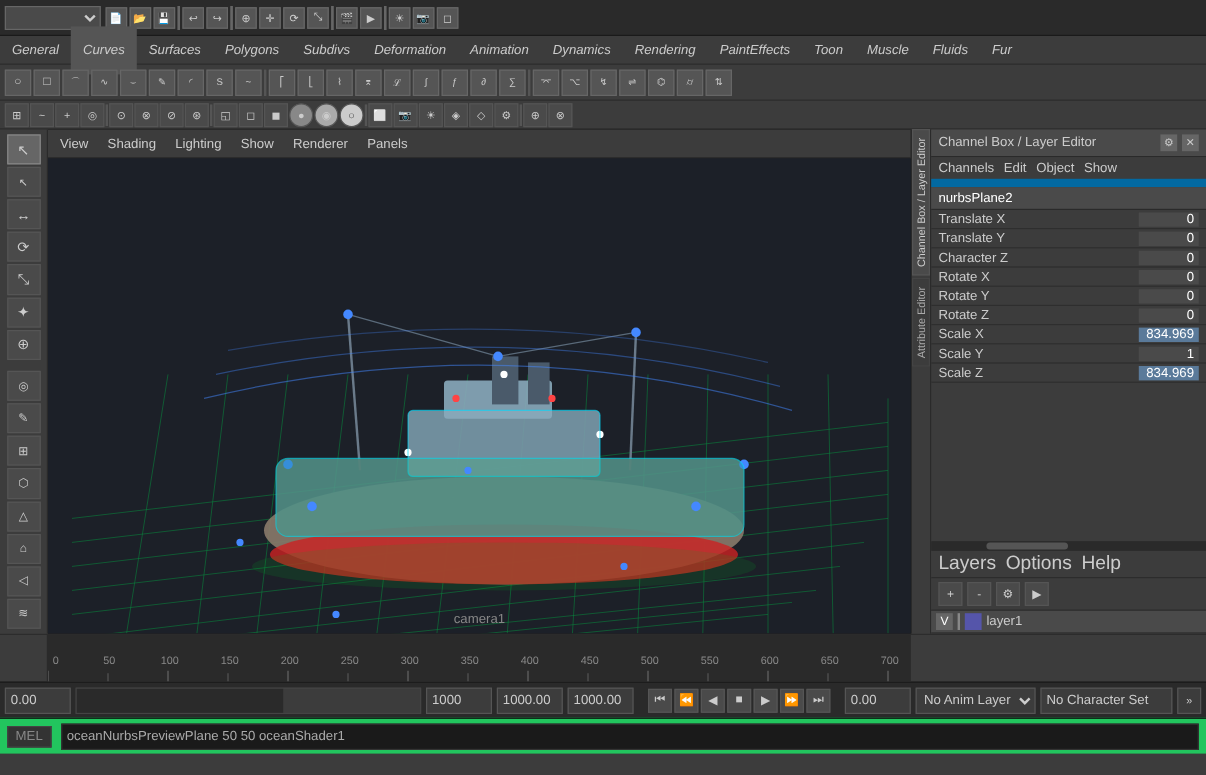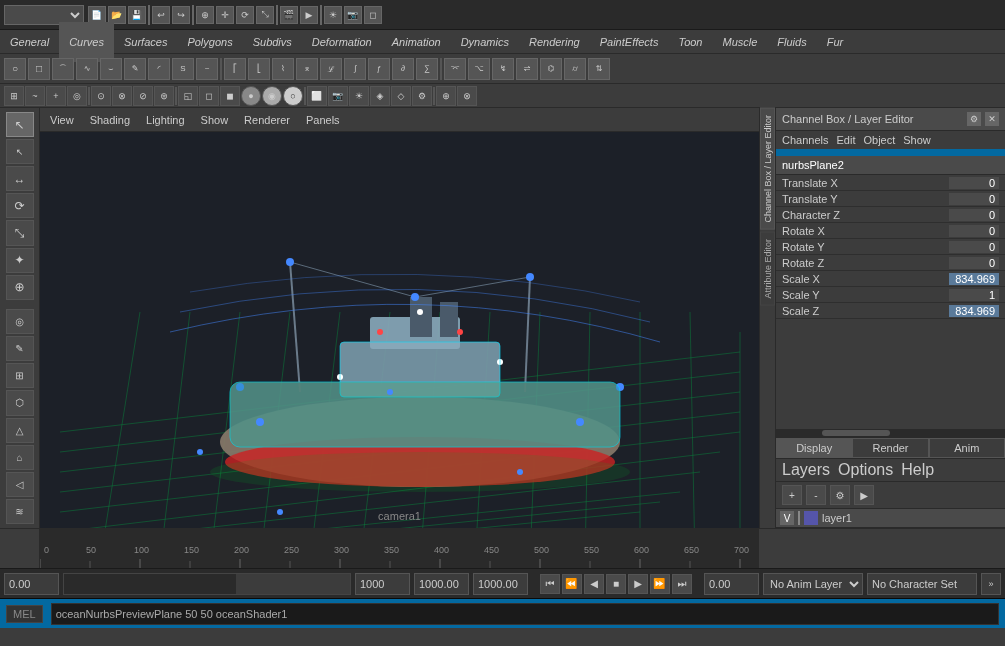--- a/index.html
+++ b/index.html
@@ -707,25 +707,20 @@
       <div class="channel-row">
         <span class="channel-name">Scale Z</span>
         <span class="channel-value">834.969</span>
       </div>
     </div>
 
     <div style="height:8px;background:#2a2a2a;position:relative;display:flex;align-items:center;">
       <div style="position:absolute;left:20%;width:30%;height:6px;background:#555;border-radius:3px;"></div>
     </div>
 
-    <div id="display-render-anim">
-      <div class="dra-tab active">Display</div>
-      <div class="dra-tab">Render</div>
-      <div class="dra-tab">Anim</div>
-    </div>
 
     <div id="layers-options-help">
       <span class="loh-item">Layers</span>
       <span class="loh-item">Options</span>
       <span class="loh-item">Help</span>
     </div>
 
     <div id="layers-toolbar">
       <div class="layer-tool-btn">+</div>
       <div class="layer-tool-btn">-</div>
@@ -808,16 +803,16 @@
 
   <select style="background:#3c3c3c;border:1px solid #555;color:#ccc;font-size:11px;padding:2px 2px;height:22px;width:100px;">
     <option>No Anim Layer</option>
   </select>
 
   <div style="background:#3c3c3c;border:1px solid #555;color:#ccc;font-size:11px;padding:2px 4px;height:22px;min-width:110px;display:flex;align-items:center;">No Character Set</div>
 
   <div style="width:20px;height:22px;background:#3c3c3c;border:1px solid #555;display:flex;align-items:center;justify-content:center;font-size:9px;cursor:pointer;">»</div>
 </div>
 
-<div id="message-bar" style="height:30px;background:#0369a1;display:flex;align-items:center;padding:0 6px;gap:8px;border-top:1px solid #0a0a0a;">
+<div id="message-bar" style="height:30px;background:#22c55e;display:flex;align-items:center;padding:0 6px;gap:8px;border-top:1px solid #0a0a0a;">
   <div style="background:#333;color:#888;padding:2px 6px;font-size:11px;border:1px solid #444;">MEL</div>
   <input type="text" style="flex: 1 1 0%; background: rgb(26, 26, 26); border: 1px solid rgb(51, 51, 51); color: rgb(170, 170, 170); font-size: 11px; padding: 2px 4px; height: 22px;" value="oceanNurbsPreviewPlane 50 50 oceanShader1">
 </div>
 
 </body></html>

